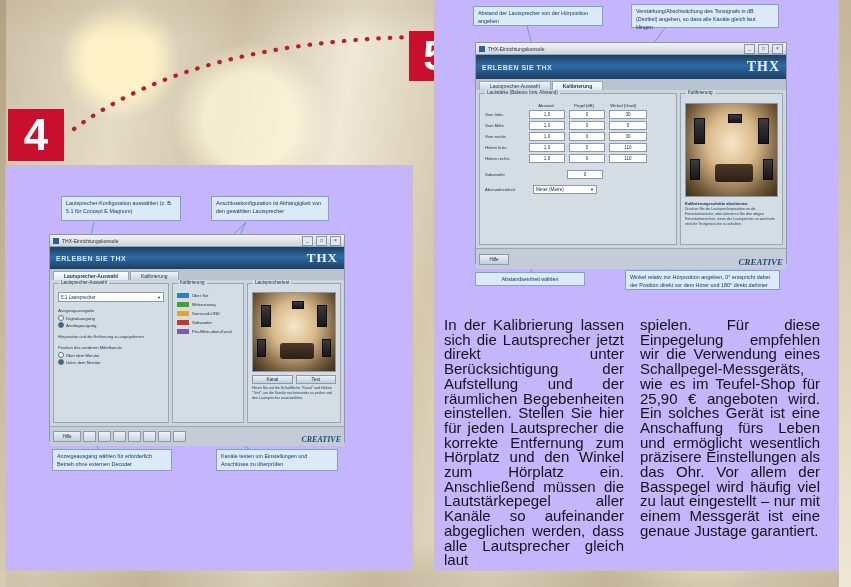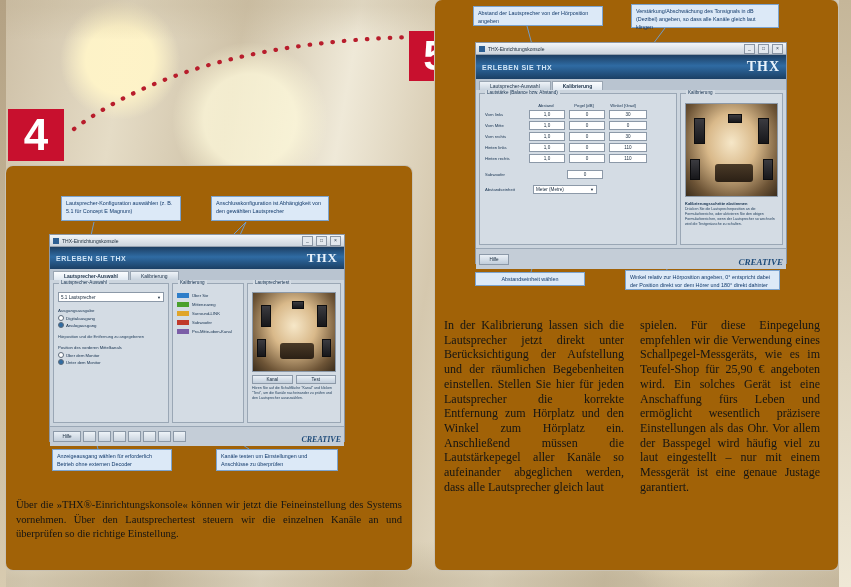--- a/index.html
+++ b/index.html
@@ -36,21 +36,21 @@
     display:flex;align-items:center;justify-content:center;
     line-height:1;
   }
   #badge4{left:8px;top:109px;width:56px;height:52px;font-size:44px;}
   #badge5{left:409px;top:31px;width:52px;height:50px;font-size:42px;}
 
   
   .dots{position:absolute;left:70px;top:25px;width:345px;height:110px;}
 
   
-  .panel{position:absolute;background:#a16207;box-shadow:0 0 0 1px #c9c2b4;border-radius:7px;}
+  .panel{position:absolute;background:#c4b5fd;box-shadow:0 0 0 1px #c9c2b4;}
   #panel-left{left:6px;top:166px;width:406px;height:404px;}
   #panel-right{left:435px;top:0px;width:403px;height:570px;}
 
   
   .callout{
     position:absolute;background:#dce9f7;border:1px solid #7ba3cf;
     color:#123a6b;font-size:5.4px;line-height:1.45;
     padding:3px 4px;box-sizing:border-box;
   }
 
@@ -89,22 +89,22 @@
   .creative{position:absolute;right:4px;bottom:2px;color:#1e4b7a;font-family:"Liberation Serif",serif;font-style:italic;font-weight:bold;margin-top:6px;}
   .toolrow{display:flex;gap:2px;background:#c4cdd7;border-top:1px solid #9aa7b5;padding:2px 3px;}
   .tbtn{width:11px;height:9px;background:linear-gradient(180deg,#eef3f8,#cad4df);border:1px solid #8c99a8;}
 
   
   .caption{
     position:absolute;font-family:"Liberation Serif",serif;
     font-size:10.6px;line-height:14.6px;color:#141414;text-align:justify;
   }
   .col{
-    position:absolute;font-family:Liberation Serif, serif;
-    font-size:12px;line-height:14.7px;color:#141414;text-align:justify;
+    position:absolute;font-family:Liberation Sans, sans-serif;
+    font-size:15px;line-height:14.7px;color:#141414;text-align:justify;
     hyphens:auto;
   }
 </style>
 </head>
 <body>
 
 <div class="bg"></div>
 <div class="bg2"></div>
 <div class="vstripe" style="left:0;width:6px;background:linear-gradient(180deg,#b3a183,#d8cbb0);"></div>
 <div class="vstripe" style="right:0;width:12px;background:linear-gradient(180deg,#c5b699,#efe8d6);"></div>
@@ -238,23 +238,20 @@
       <div class="tbtn"></div>
       <div class="tbtn"></div>
       <div class="tbtn"></div>
       <div class="tbtn"></div>
       <div class="tbtn"></div>
       <div style="flex:1"></div>
       <span class="creative" style="position:static;font-size:8px;">CREATIVE</span>
     </div>
   </div>
 
-  <div class="caption" style="left:10px;top:332px;width:386px;">
-    <span>Über die »THX®-Einrichtungskonsole« können wir jetzt die Feineinstellung des Systems vornehmen. Über den Lautsprechertest steuern wir die einzelnen Kanäle an und überprüfen so die richtige Einstellung.</span>
-  </div>
 </div>
 
 <div class="panel" id="panel-right">
 
   <div class="callout" style="left:38px;top:6px;width:130px;height:20px;">
     <span>Abstand der Lautsprecher von der Hörposition angeben</span>
   </div>
   <div class="callout" style="left:196px;top:4px;width:148px;height:24px;">
     <span>Verstärkung/Abschwächung des Tonsignals in dB (Dezibel) angeben, so dass alle Kanäle gleich laut klingen</span>
   </div>

